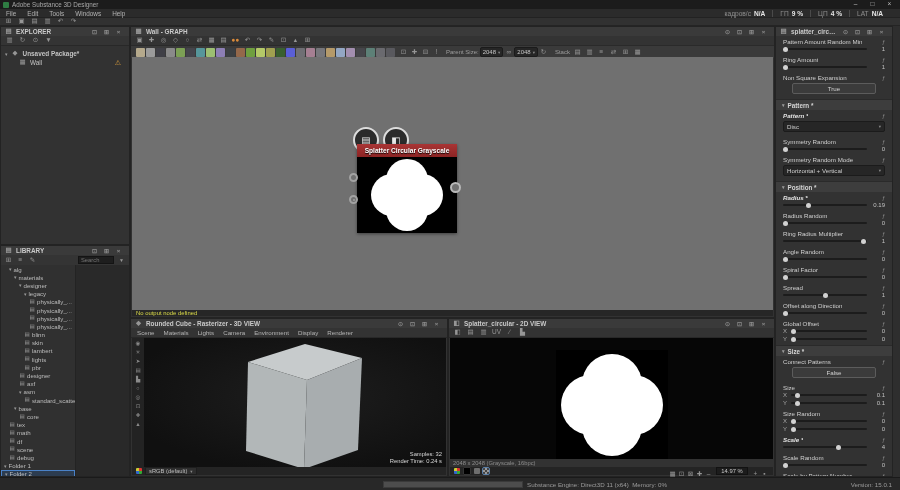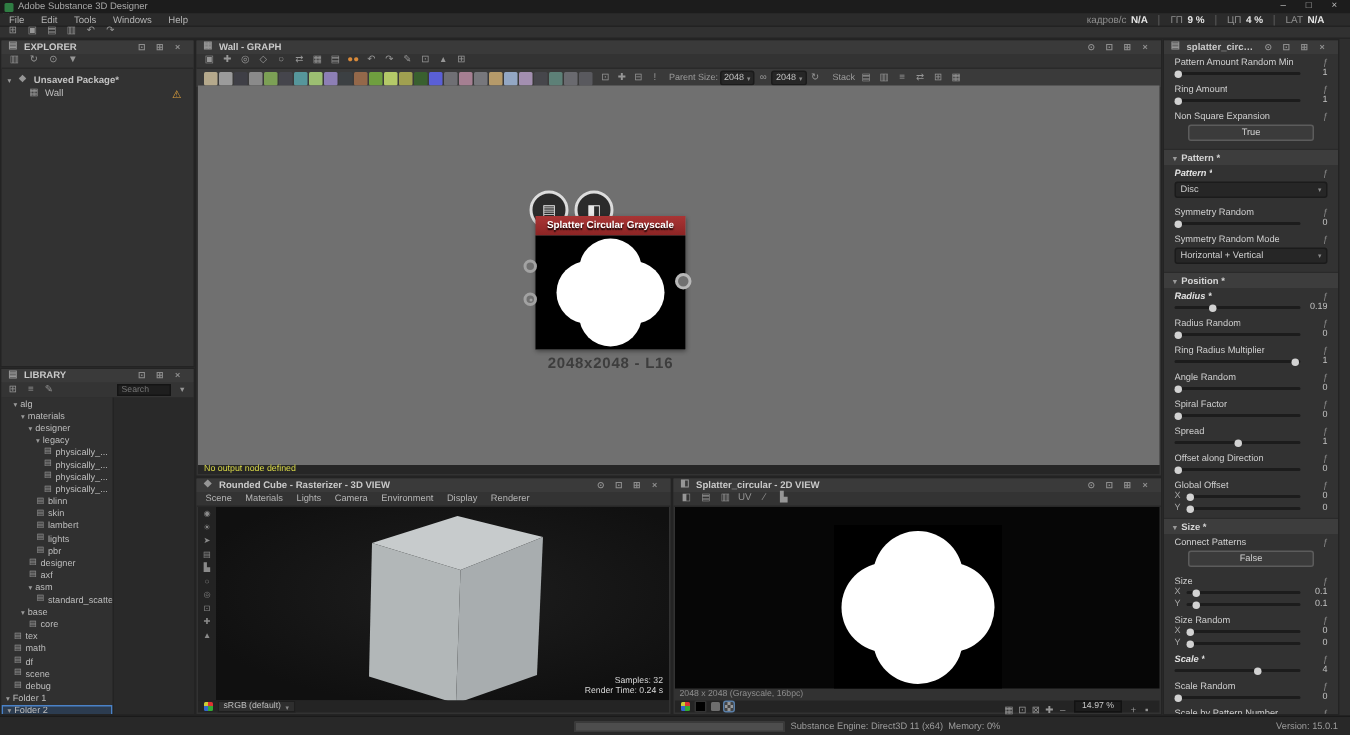--- a/index.html
+++ b/index.html
@@ -431,21 +431,20 @@
             <circle cx="35" cy="38" r="21" fill="#fff"></circle>
             <circle cx="65" cy="38" r="21" fill="#fff"></circle>
           </svg>
         </div>
       </div>
       <div class="conn" style="left:217px;top:116px;width:9px;height:9px;"></div>
       <div class="conn" style="left:217px;top:138px;width:9px;height:9px;">
           <span style="position:absolute;left:1.5px;top:1.5px;width:2px;height:2px;border-radius:50%;background:#a2a2a2;"></span>
         </div>
       <div class="conn" style="left:318px;top:125px;width:11px;height:11px;border-width:2.5px;border-color:#b8b8b8;"></div>
-      <div id="node-caption">2048x2048 - L16</div>
     </div>
     <div id="graph-warning">
       <span>No output node defined</span>
     </div>
   </div>
 
   <div id="v3d" class="abs pane">
     <div class="pane-head">
       <span class="icon">◆</span>
       <span>Rounded Cube - Rasterizer - 3D VIEW</span>

